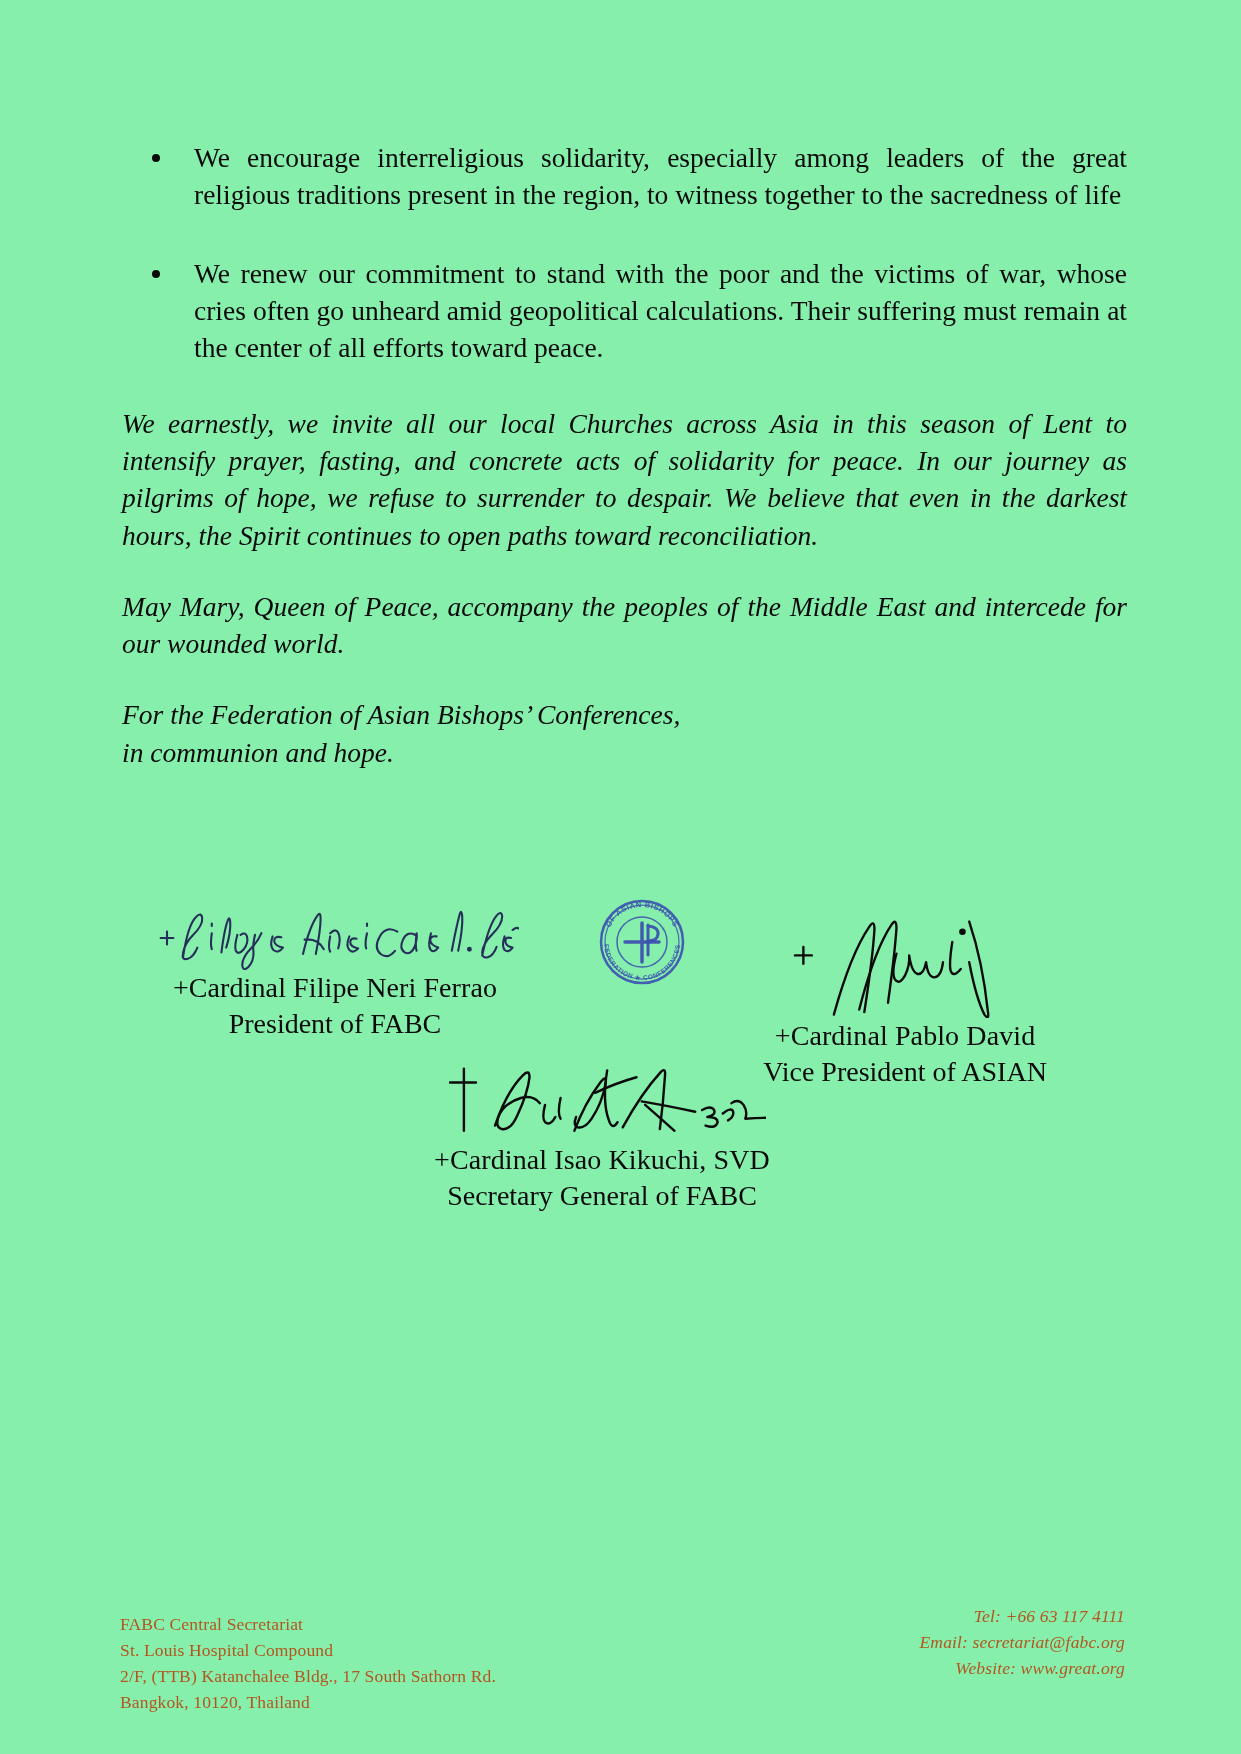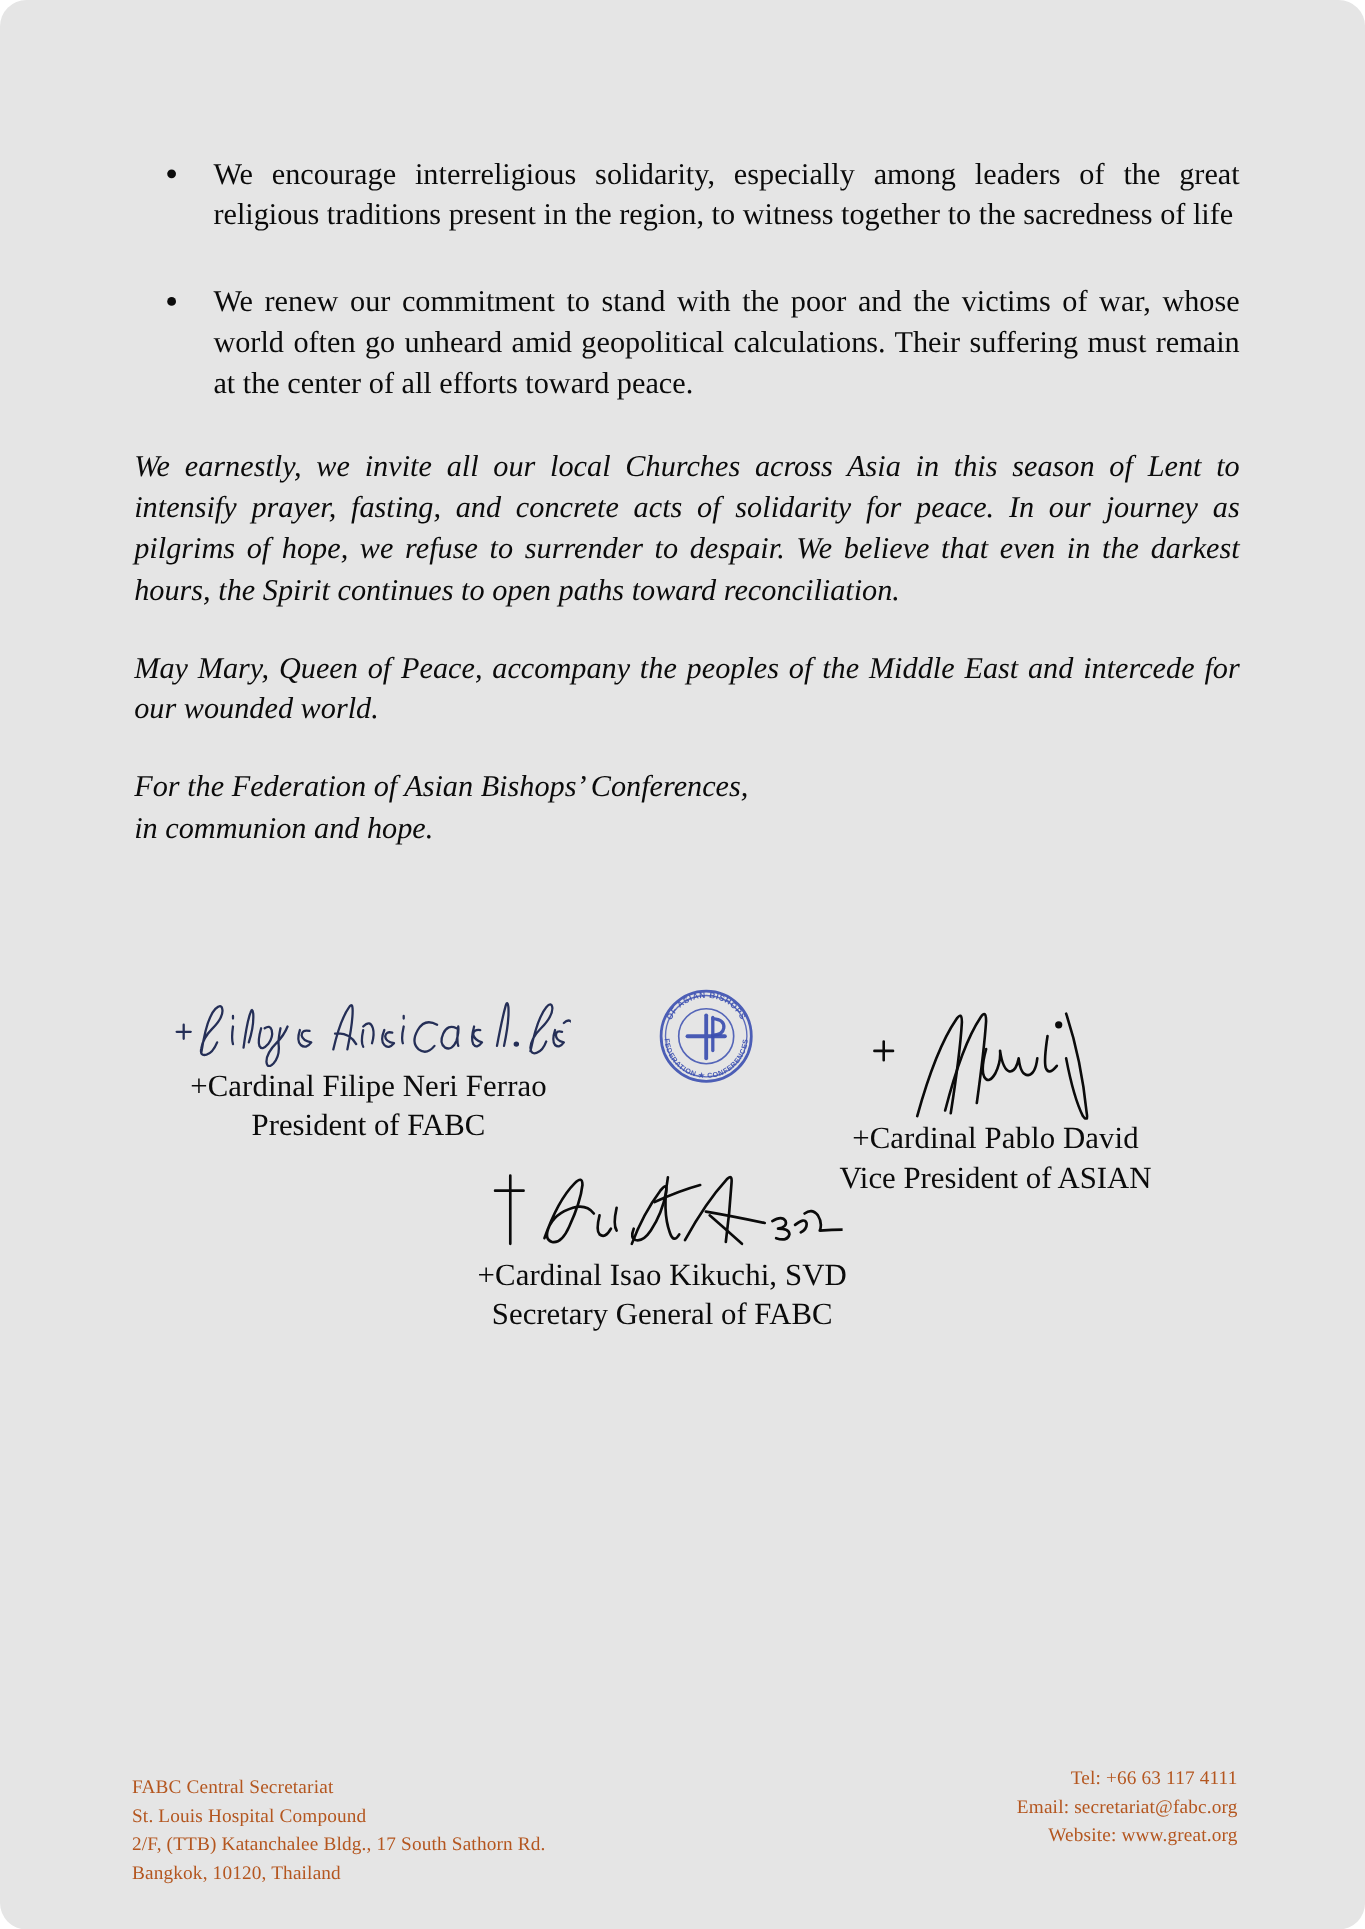--- a/index.html
+++ b/index.html
@@ -13,22 +13,21 @@
     height: 1754px;
     position: relative;
     font-family: "Liberation Serif", "DejaVu Serif", serif;
     color: #000000;
     overflow: hidden;
   }
 
   .page {
     position: absolute;
     inset: 0;
-    background: #e5e5e5;
-    border-radius: 24px;
+    background: #86efac;
   }
 
   
   .content {
     position: absolute;
     left: 122px;
     top: 140px;
     width: 1005px;
   }
 
@@ -141,38 +140,39 @@
   .footer-right {
     position: absolute;
     right: 116px;
     top: -8px;
     text-align: right;
     font-family: "Liberation Serif", "DejaVu Serif", serif;
     font-size: 17.5px;
     line-height: 1.48;
     color: #b4561f;
     letter-spacing: 0.15px;
+    font-style: italic;
   }
   .footer-line { display: block; white-space: nowrap; }
 </style>
 </head>
 <body>
 
 <div class="page">
 
   <div class="content">
 
     <ul class="bullets">
       <li>
         <span class="dot"></span>
         <span class="txt">We encourage interreligious solidarity, especially among leaders of the great religious traditions present in the region, to witness together to the sacredness of life</span>
       </li>
       <li>
         <span class="dot"></span>
-        <span class="txt">We renew our commitment to stand with the poor and the victims of war, whose world often go unheard amid geopolitical calculations. Their suffering must remain at the center of all efforts toward peace.</span>
+        <span class="txt">We renew our commitment to stand with the poor and the victims of war, whose cries often go unheard amid geopolitical calculations. Their suffering must remain at the center of all efforts toward peace.</span>
       </li>
     </ul>
 
     <p class="para first">We earnestly, we invite all our local Churches across Asia in this season of Lent to intensify prayer, fasting, and concrete acts of solidarity for peace. In our journey as pilgrims of hope, we refuse to surrender to despair. We believe that even in the darkest hours, the Spirit continues to open paths toward reconciliation.</p>
 
     <p class="para">May Mary, Queen of Peace, accompany the peoples of the Middle East and intercede for our wounded world.</p>
 
     <p class="para nojustify">
       <span class="ln">For the Federation of Asian Bishops’ Conferences,</span>
       <span class="ln">in communion and hope.</span>

